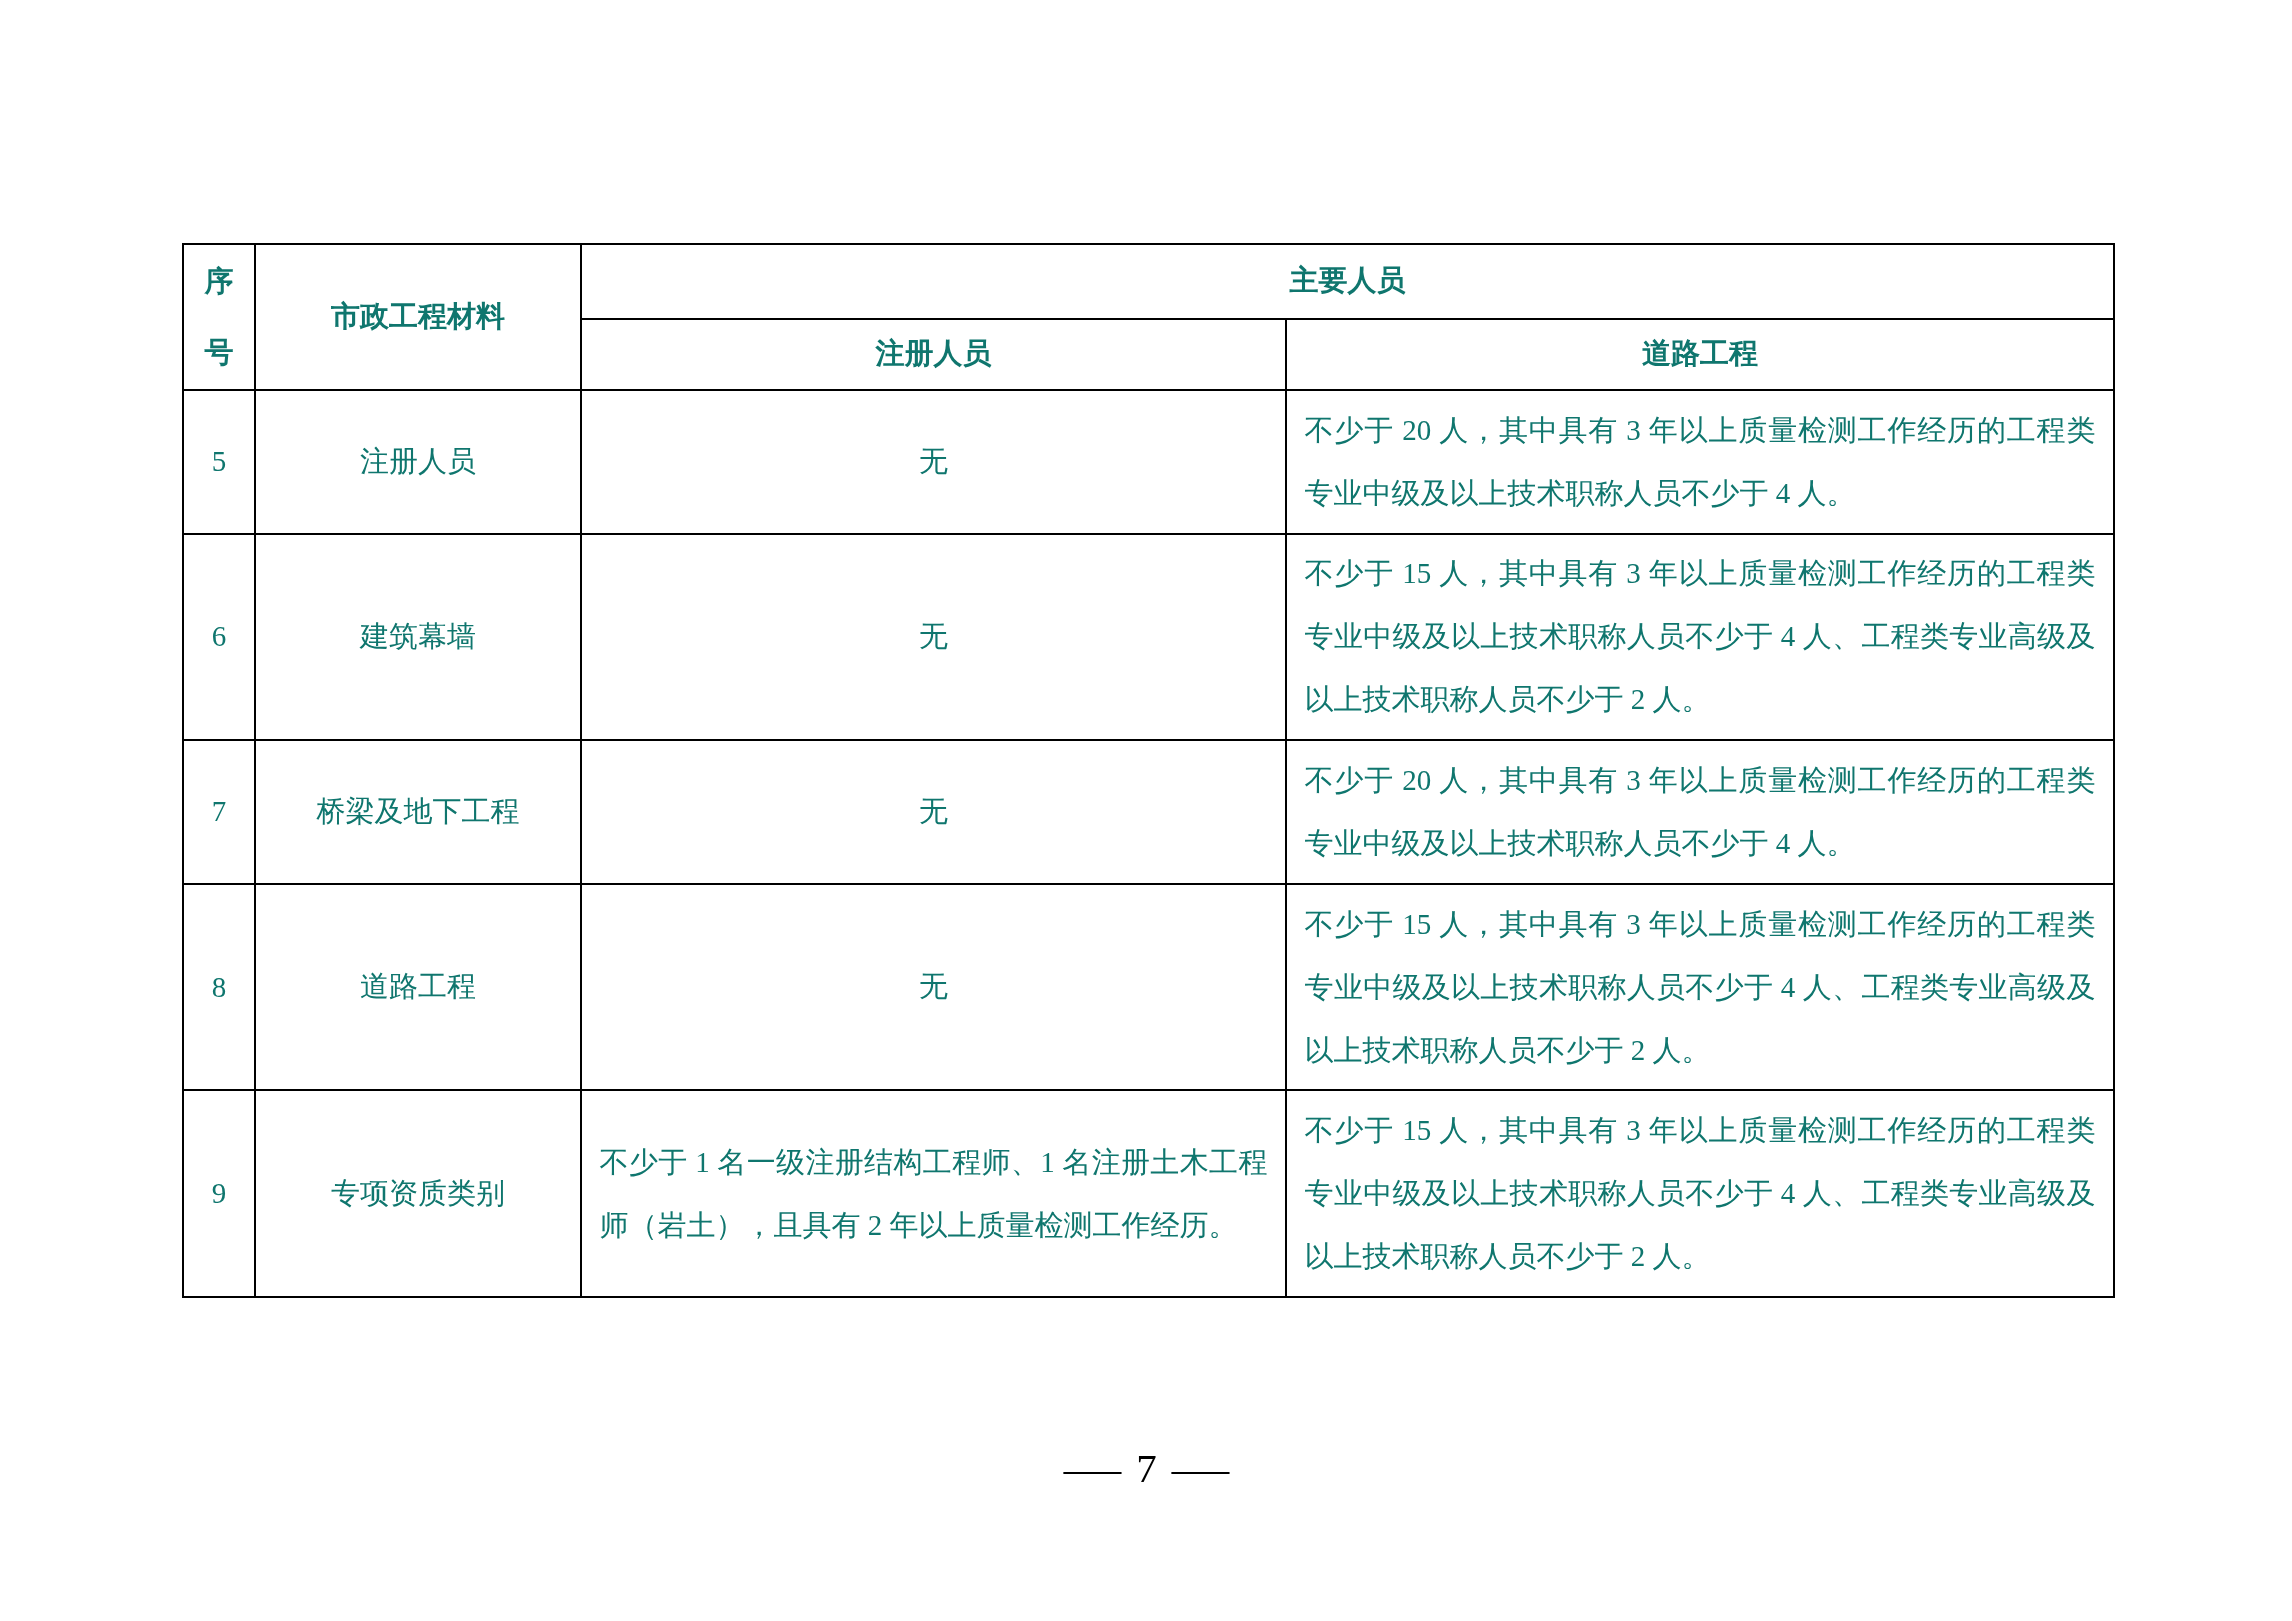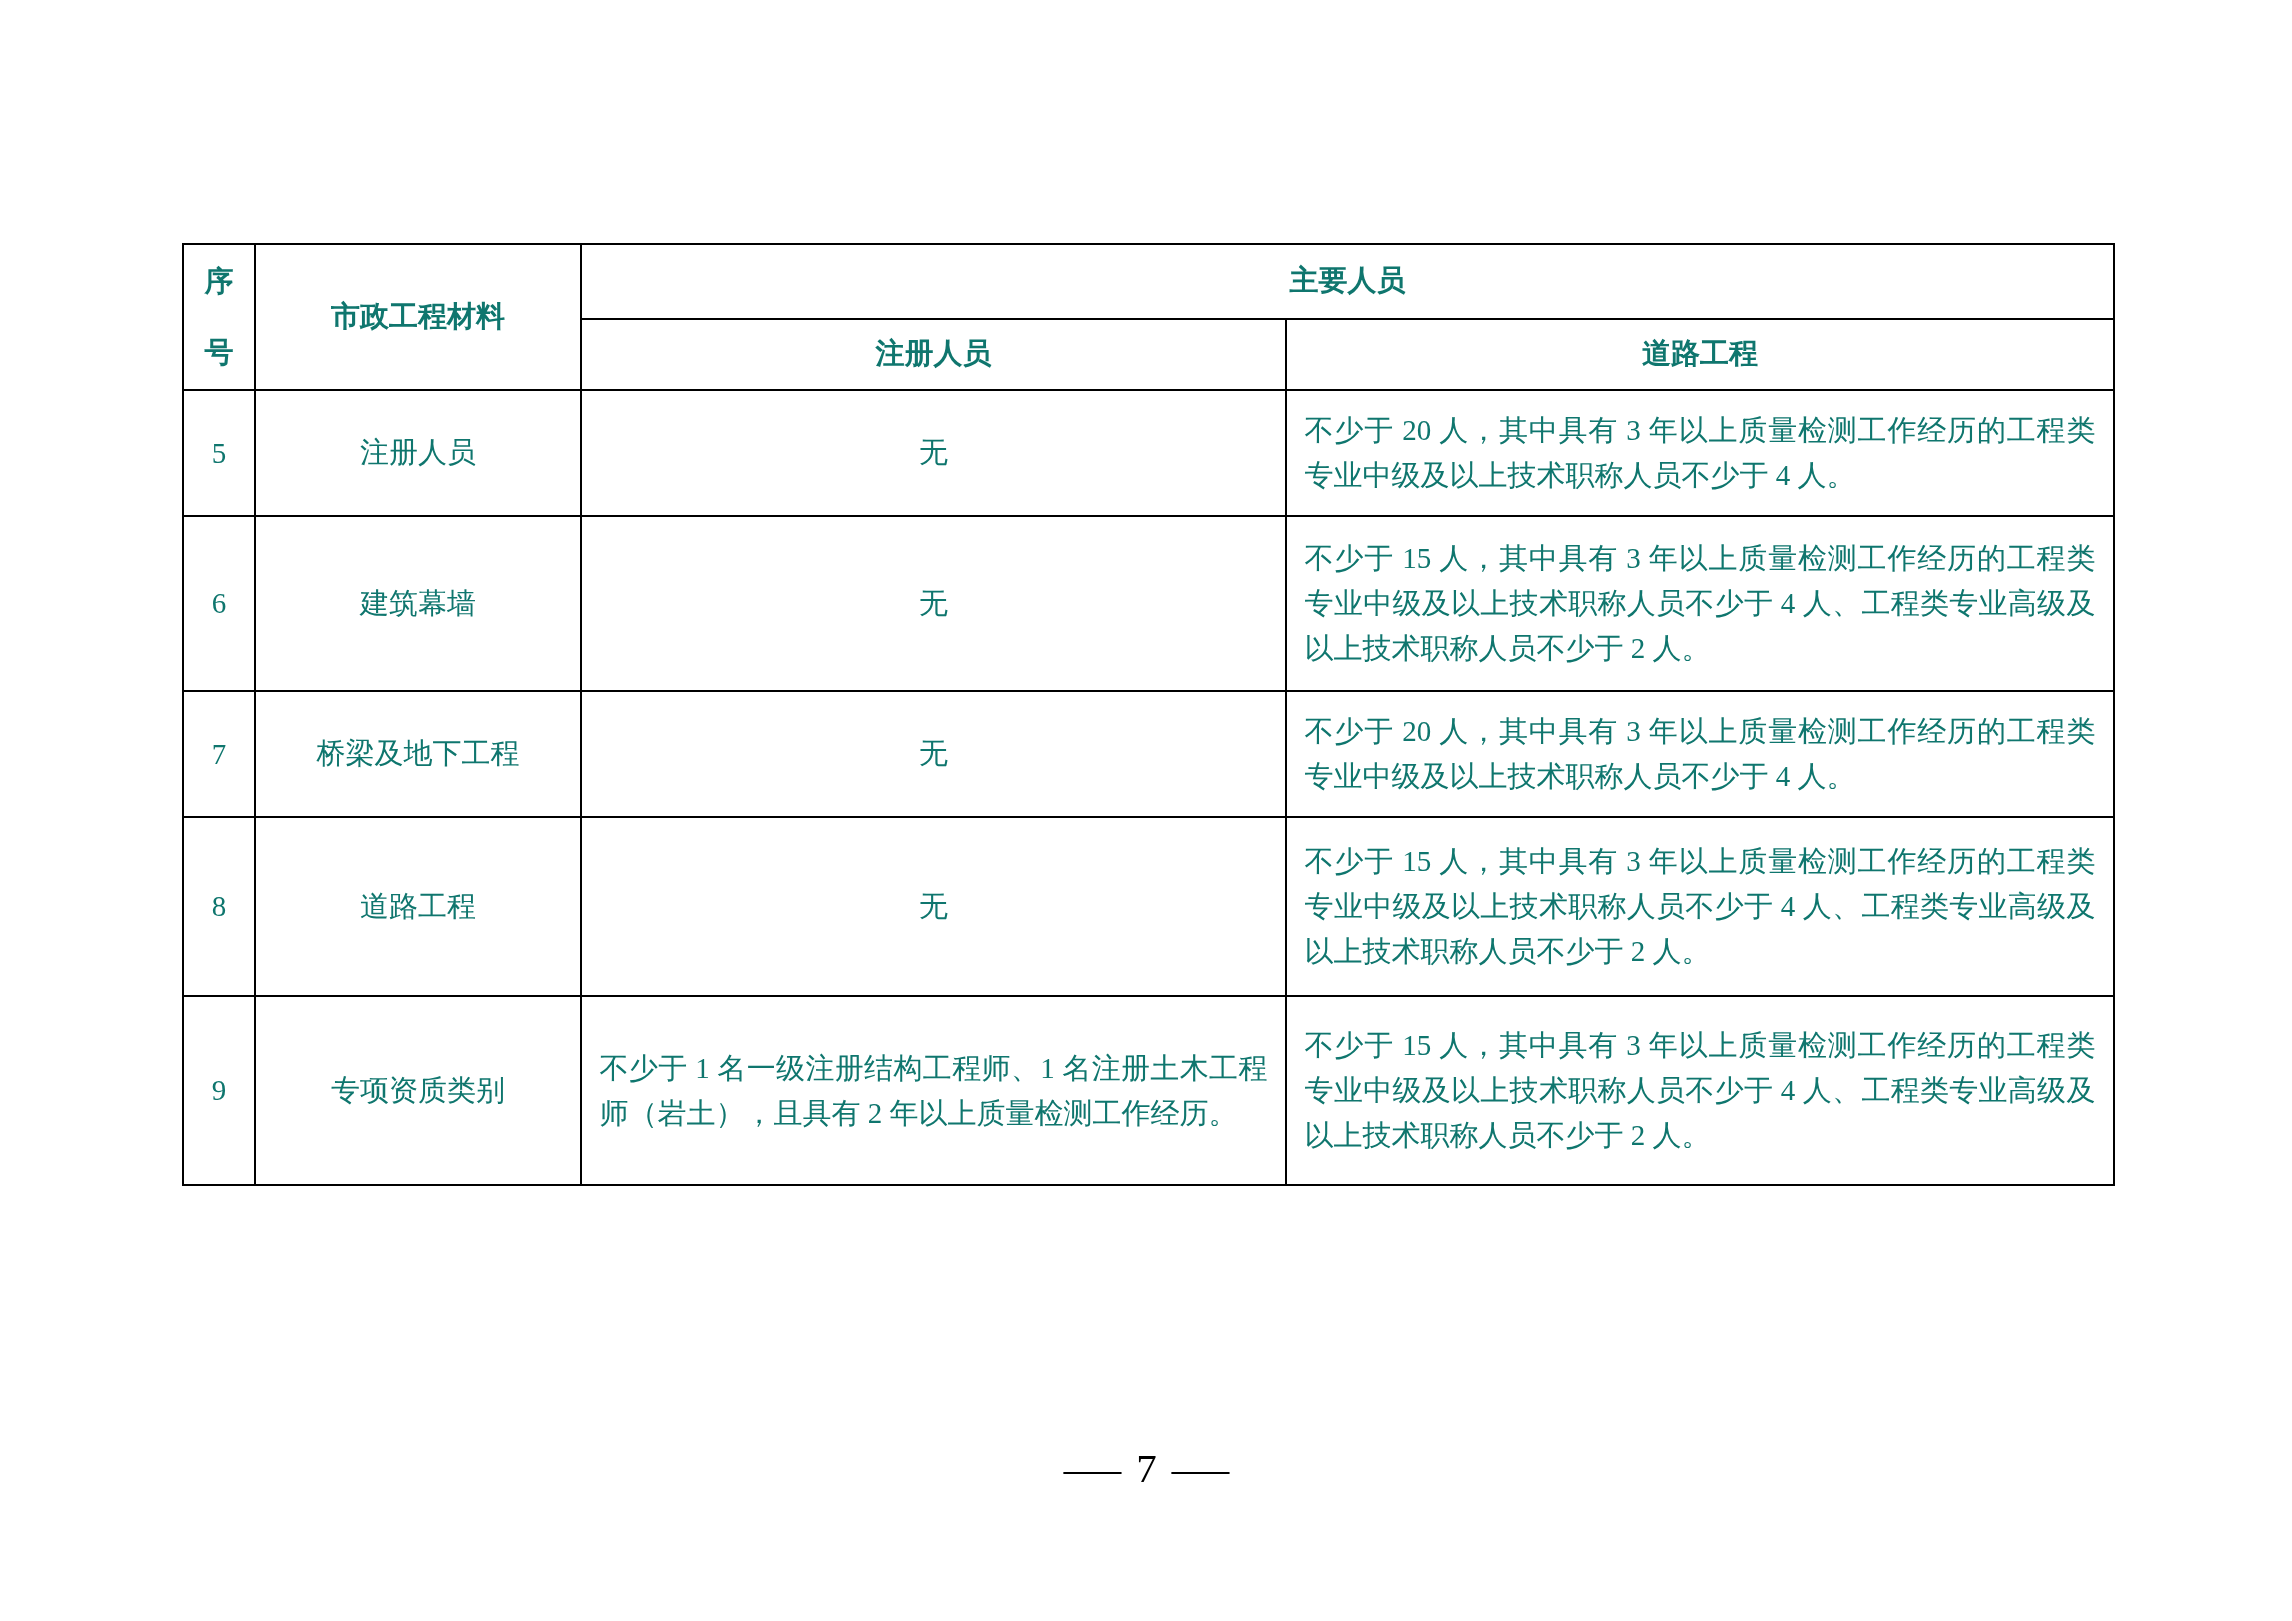--- a/index.html
+++ b/index.html
@@ -51,21 +51,21 @@
     line-height: 71px;
     word-break: break-all;
     text-align: center;
   }
   td.cell-center {
     text-align: center;
   }
   td.cell-text {
     text-align: justify;
     padding: 7.8px 17.6px;
-    line-height: 45px;
+    line-height: 63px;
   }
   .page-footer {
     position: absolute;
     left: 0;
     top: 1439px;
     width: 100%;
     text-align: center;
     font-size: 41px;
     line-height: 59px;
     color: #000000;

